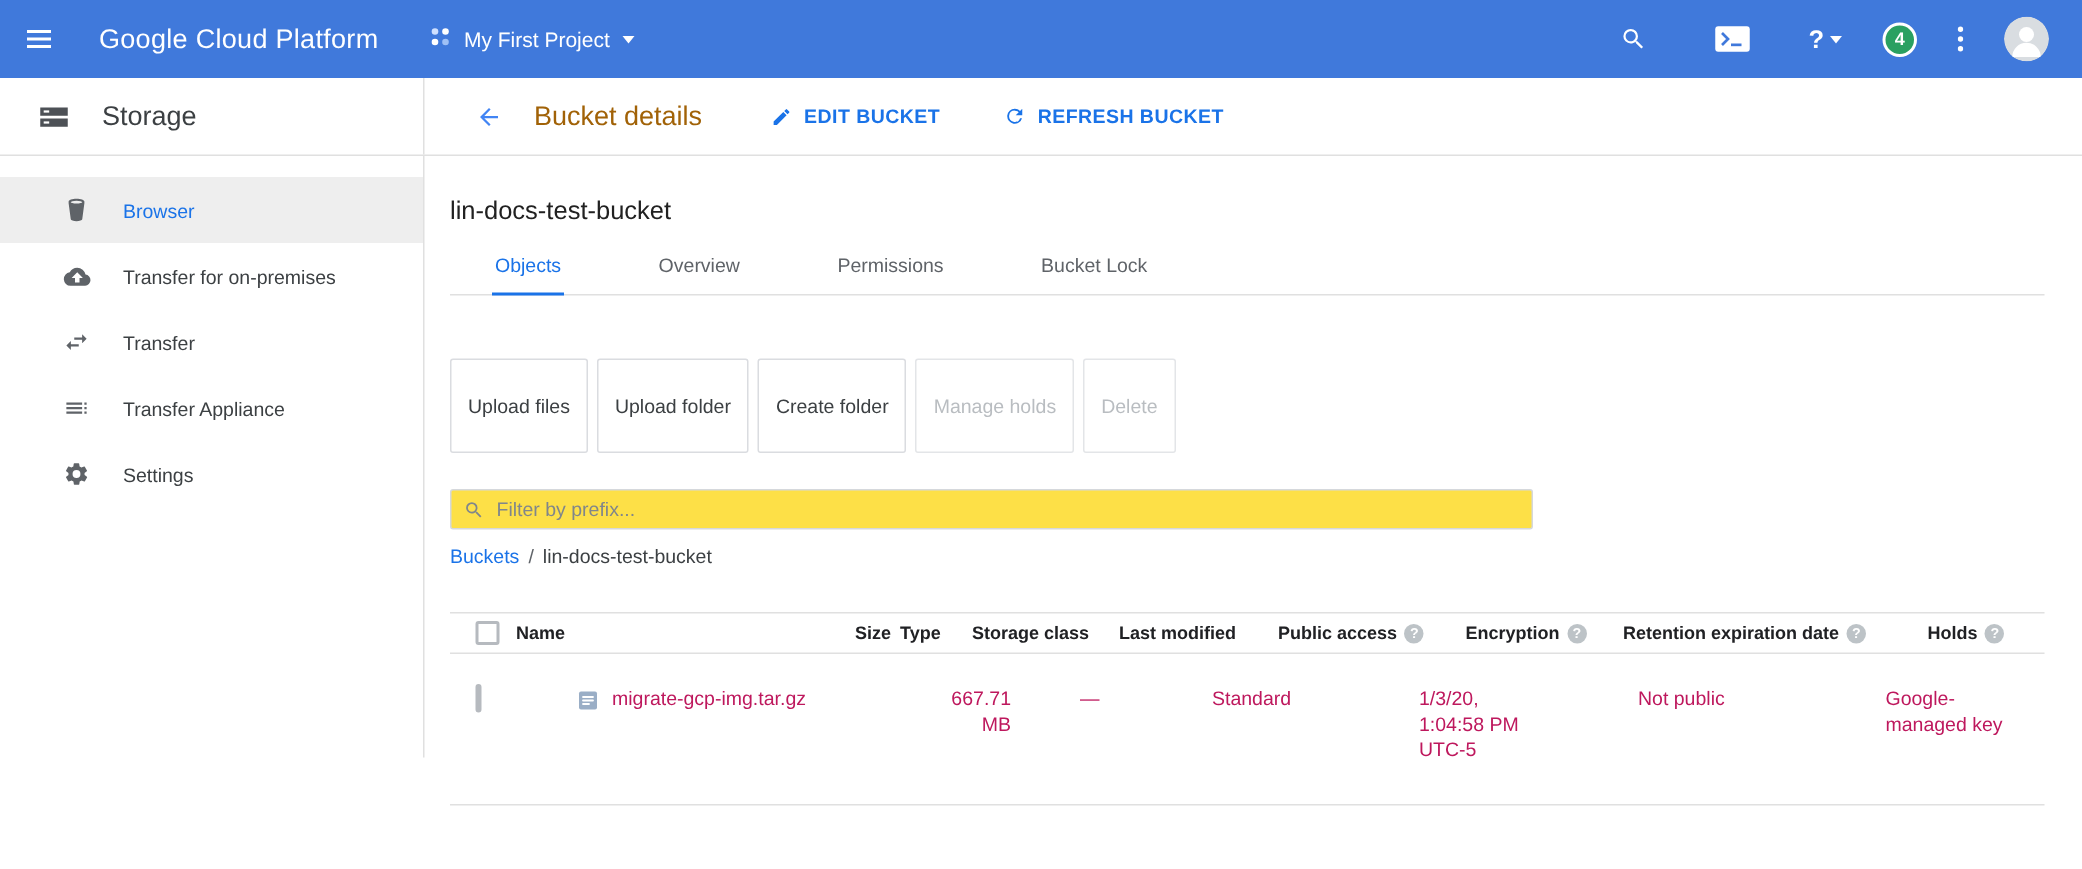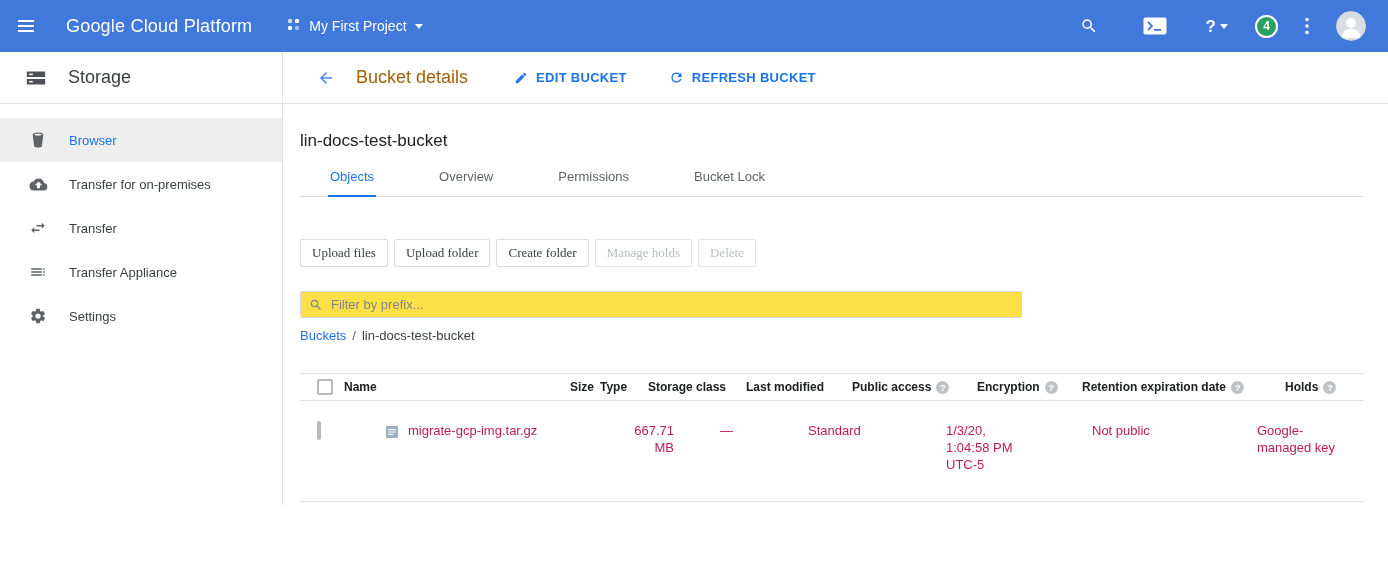--- a/index.html
+++ b/index.html
@@ -28,35 +28,35 @@
   .appbar-main { flex:1; display:flex; align-items:center; padding-left:34px; }
   .back-btn { background:none; border:none; cursor:pointer; display:flex; align-items:center; }
   .page-title { font-size:18px; font-weight:400; color:#a16207; margin-left:21px; }
   .text-btn { display:flex; align-items:center; gap:8px; color:#1a73e8; font-size:13px; font-weight:700; letter-spacing:.3px; background:none; border:none; cursor:pointer; }
   .text-btn.first { margin-left:46px; }
   .text-btn + .text-btn { margin-left:42px; }
 
   
   .body { display:flex; height:401px; flex:0 0 401px; }
   .sidebar { flex:0 0 283px; width:283px; border-right:1px solid #e0e0e0; padding-top:14px; }
-  .side-item { height:44px; display:flex; align-items:center; gap:21px; padding-left:28px; font-size:13px; color:#3c4043; cursor:pointer; }
+  .side-item { height:44px; display:flex; align-items:center; gap:21px; padding-left:41px; font-size:13px; color:#3c4043; cursor:pointer; }
   .side-item .sicon { width:20px; display:flex; justify-content:center; flex:none; }
   .side-item.active { background:#eeeeee; color:#1a73e8; }
 
   .content { flex:1; padding-left:17px; }
   .content-inner { width:1063px; }
 
   .bucket-name { margin-top:27px; font-size:17px; font-weight:400; color:#212121; }
 
   .tabs { display:flex; gap:33px; margin-top:18px; border-bottom:1px solid #e0e0e0; }
   .tab { font-size:13px; color:#5f6368; padding:0 2px 11px; cursor:pointer; border-bottom:2px solid transparent; margin-bottom:-1px;margin-left:28px; }
   .tab.active { color:#1a73e8; border-bottom-color:#1a73e8; }
 
   .actions { margin-top:42px; display:flex; gap:6px; }
-  .act-btn { padding:5px 11px; border:1px solid #dadce0; border-radius:2px; background:#fff; font-size:13px; color:#3c4043; font-family:Liberation Serif, serif; cursor:pointer; }
+  .act-btn { padding:23px 11px; border:1px solid #dadce0; border-radius:2px; background:#fff; font-size:13px; color:#3c4043; font-family:Liberation Sans, sans-serif; cursor:pointer; }
   .act-btn.disabled { color:#b9bdc1; border-color:#e3e5e8; cursor:default; }
 
   .filter { margin-top:24px; width:722px; height:27px; border:1px solid #d5d8dc; border-radius:2px; display:flex; align-items:center; padding:0 8px; gap:8px; background:#fde047; }
   .filter input { border:none; outline:none; flex:1; font-size:13px; font-family:inherit; color:#3c4043; background:transparent; }
   .filter input::placeholder { color:#80868b; }
 
   .breadcrumb { margin-top:10px; font-size:13px; display:flex; gap:6px; align-items:center; }
   .crumb-link { color:#1a73e8; cursor:pointer; text-decoration:none; }
   .crumb-sep { color:#5f6368; }
   .crumb-cur { color:#3c4043; }

